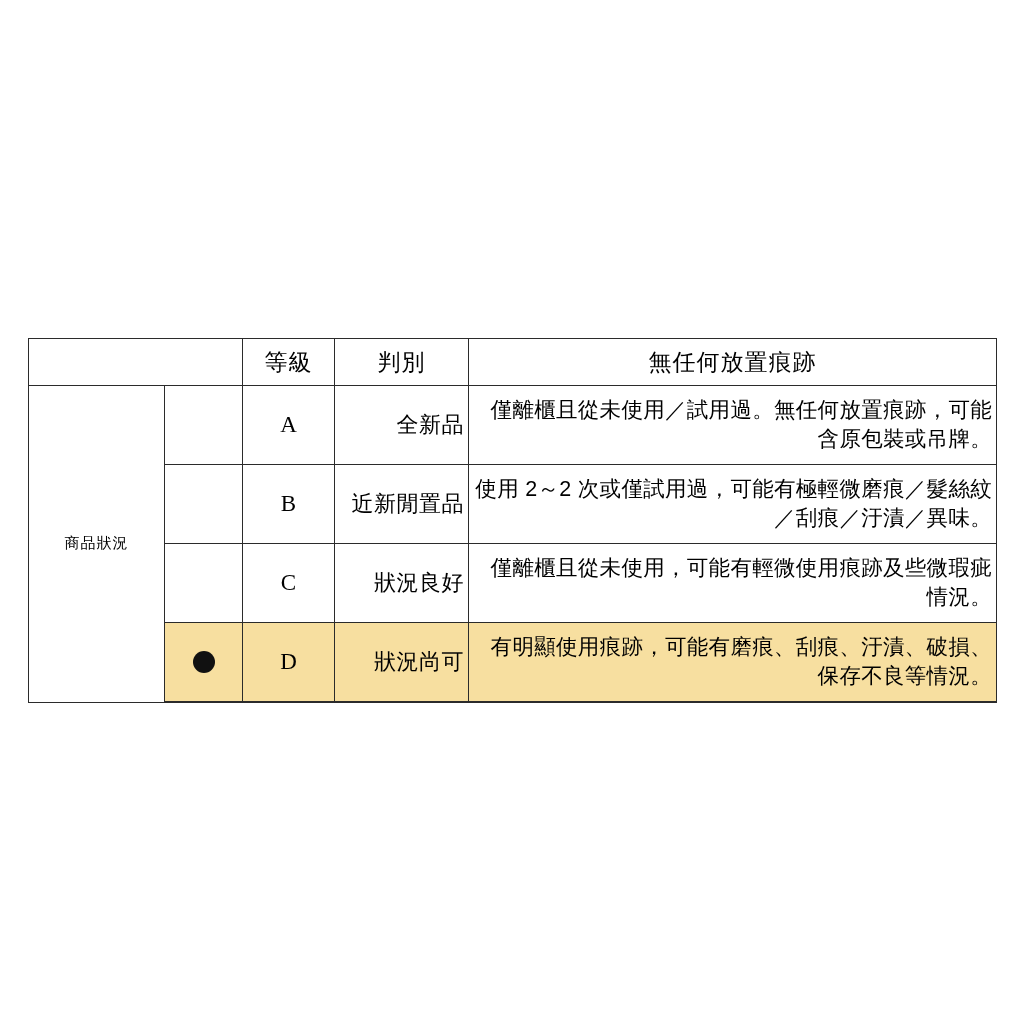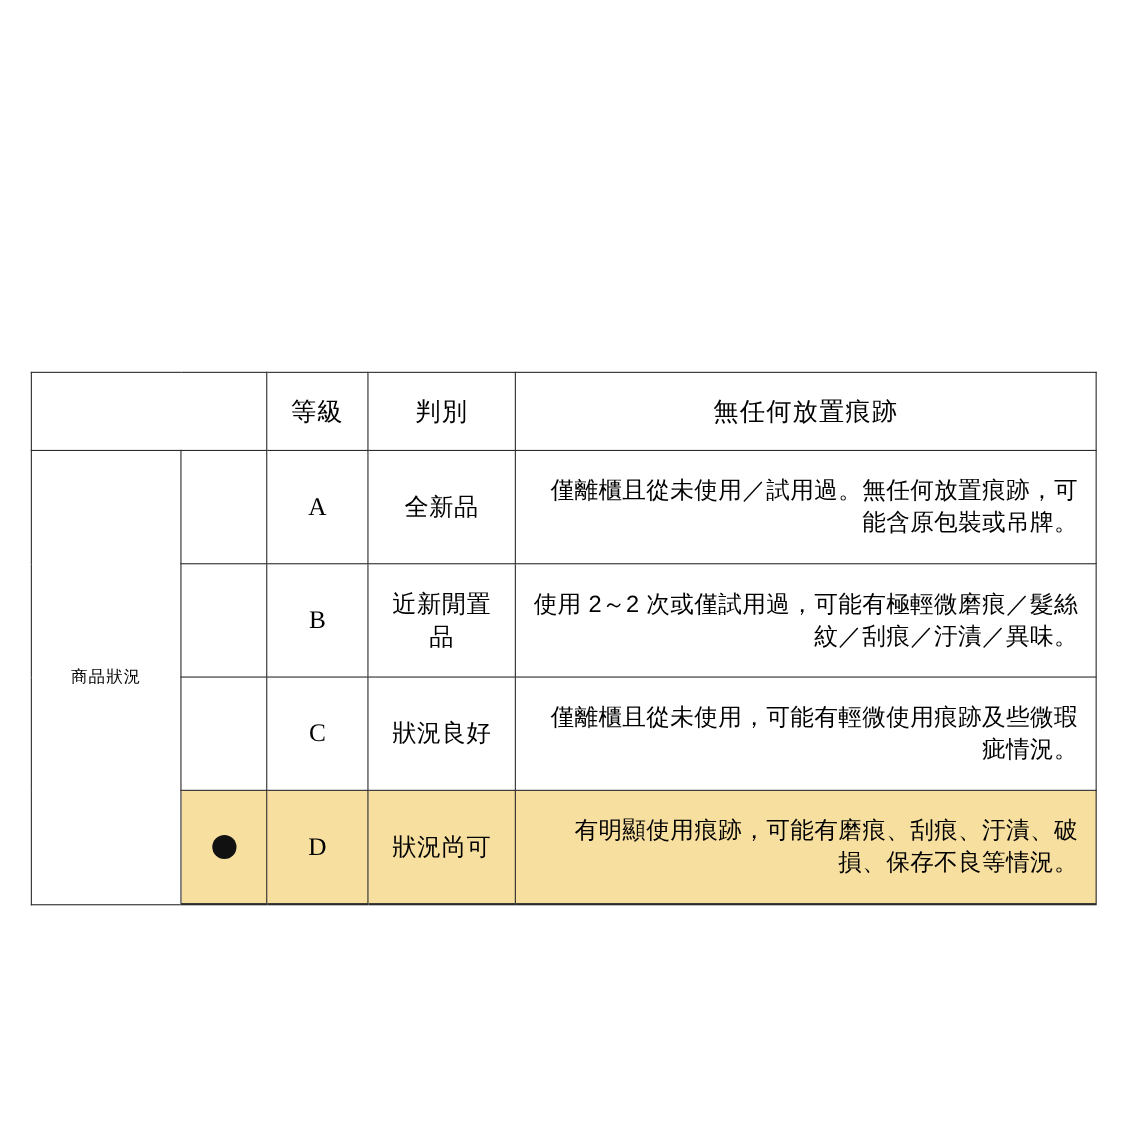--- a/index.html
+++ b/index.html
@@ -26,21 +26,21 @@
   table.grade-table {
     border-collapse: collapse;
     table-layout: fixed;
     width: 968px;
     background: #ffffff;
   }
 
   table.grade-table td,
   table.grade-table th {
     border: 1px solid #2b2b2b;
-    padding: 16px;
+    padding: 4px;
     vertical-align: middle;
     font-weight: normal;
     color: #000000;
     background: #ffffff;
   }
 
   
   col.c-label { width: 136px; }
   col.c-mark  { width: 78px; }
   col.c-grade { width: 92px; }
@@ -69,21 +69,21 @@
   }
   td.cell-mark {
     text-align: center;
   }
   td.cell-grade {
     text-align: center;
     font-size: 23px;
     font-family: "Liberation Serif", serif;
   }
   td.cell-judge {
-    text-align: center;
+    text-align: right;
     font-size: 22px;
     letter-spacing: 0.5px;
   }
   td.cell-desc {
     text-align: right;
     font-size: 21.5px;
     line-height: 1.35;
     padding: 4px 8px 4px 9px;
     letter-spacing: 0.3px;
   }

